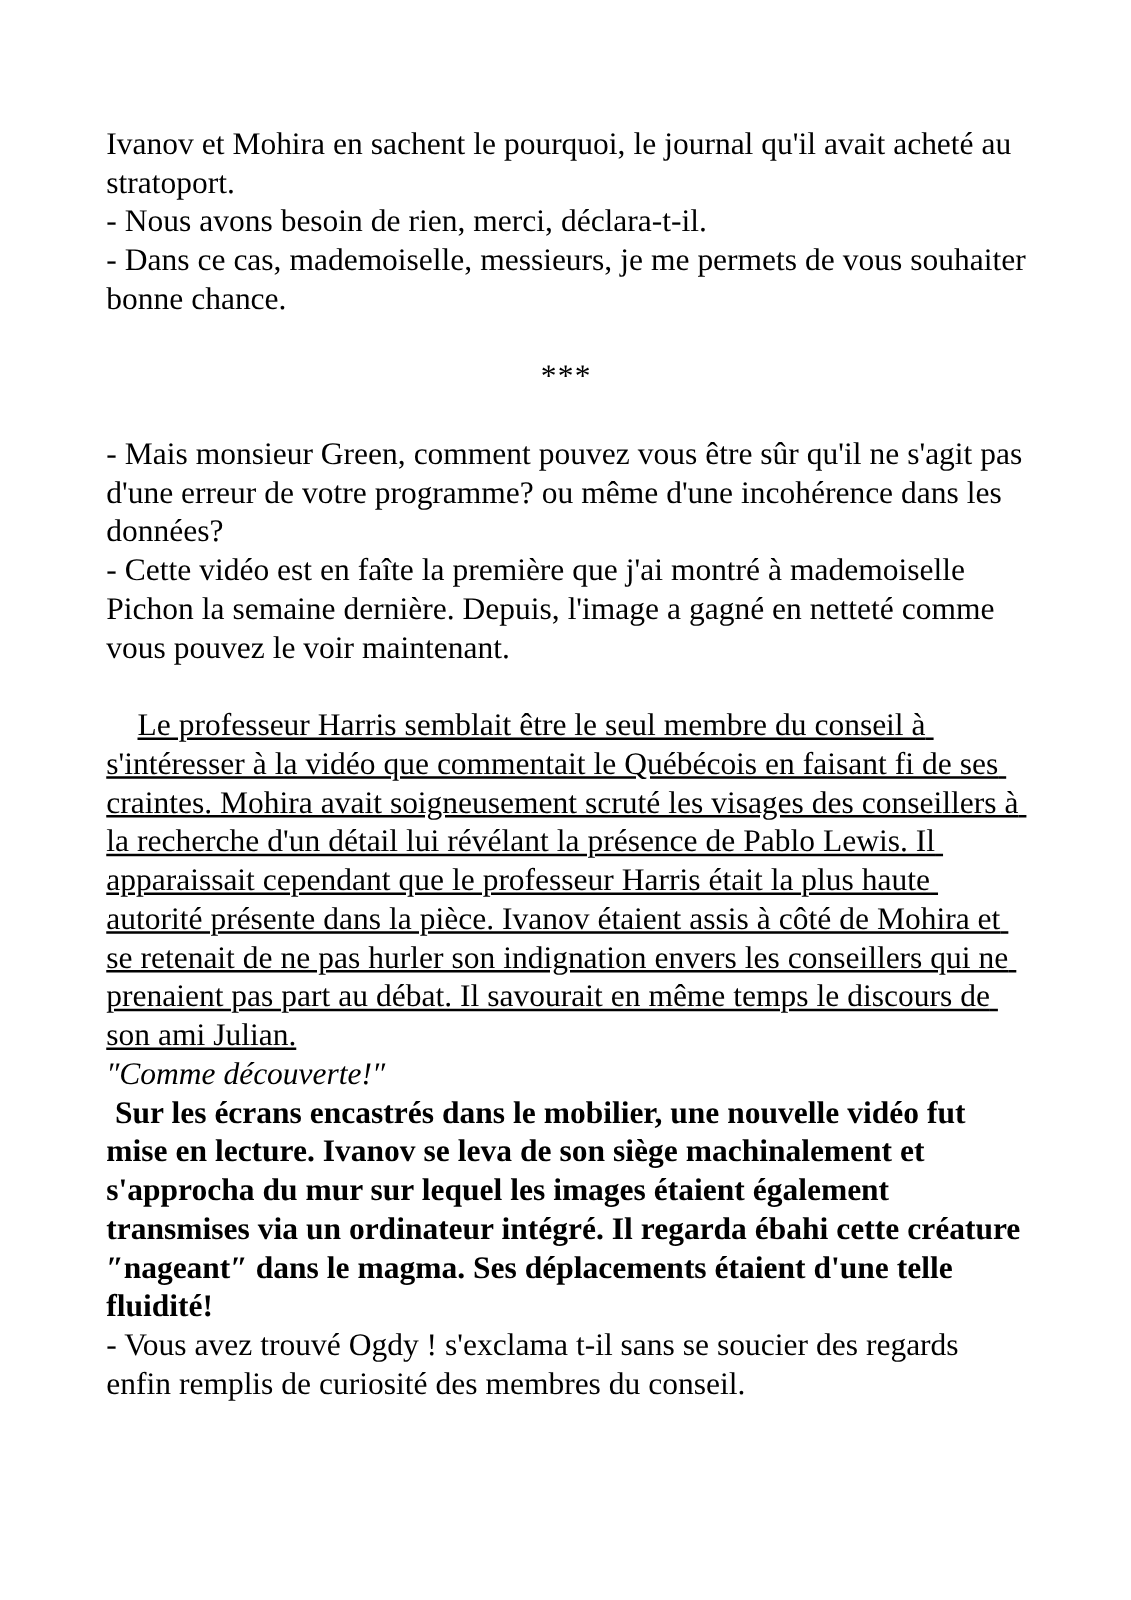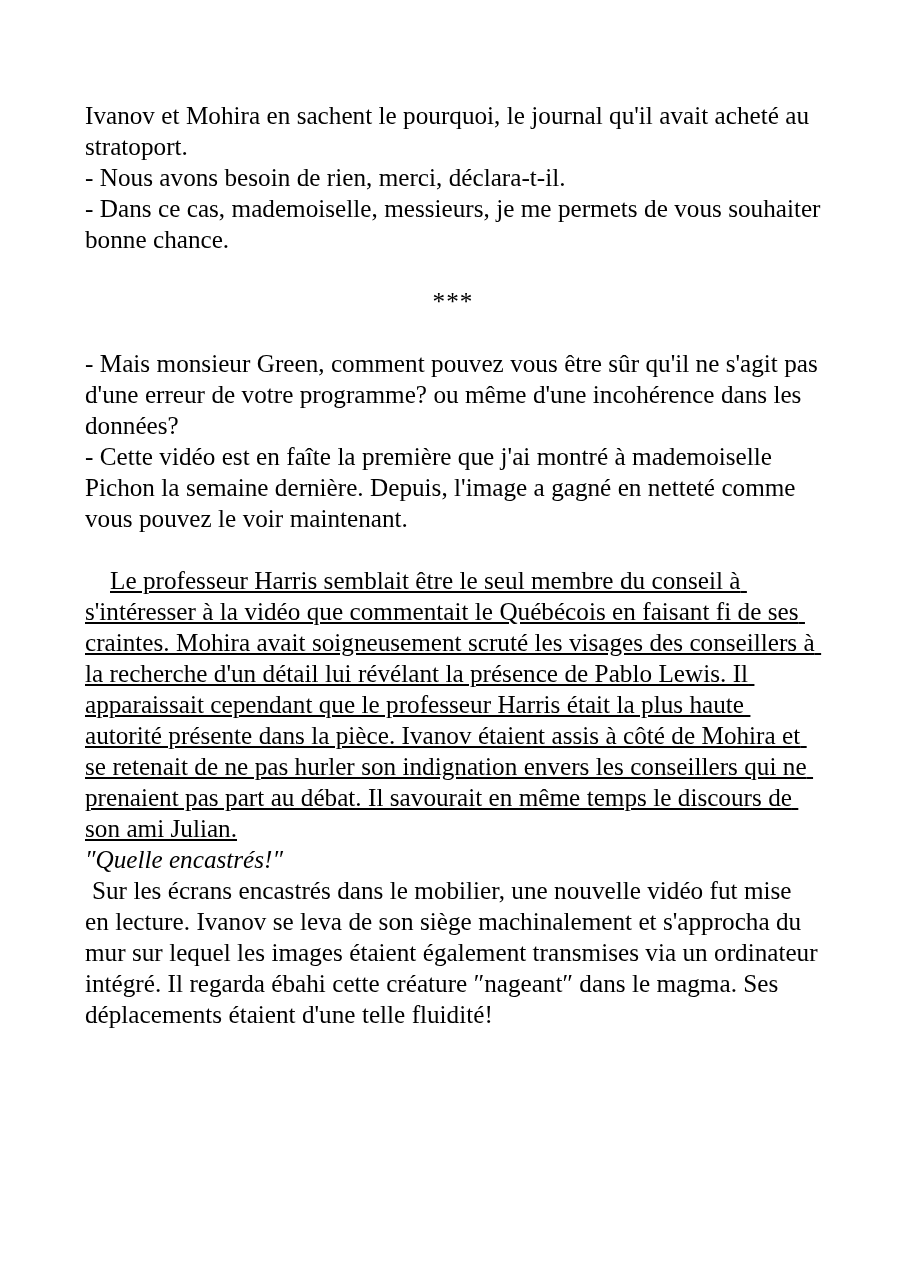--- a/index.html
+++ b/index.html
@@ -65,39 +65,41 @@
 
   .italic-line {
     font-style: italic;
     font-size: 25.2px;
     line-height: 31px;
     margin: 0;
   }
 
   .lead-space {
     text-indent: 7px;
+    font-weight: bold;
   }
 </style>
 </head>
 <body>
 
 <div class="page">
   <div class="text-column">
 
     <p class="block">Ivanov et Mohira en sachent le pourquoi, le journal qu'il avait acheté au stratoport.
 - Nous avons besoin de rien, merci, déclara-t-il.
 - Dans ce cas, mademoiselle, messieurs, je me permets de vous souhaiter bonne chance.</p>
 
     <p class="separator sep-gap-top sep-gap-bottom">***</p>
 
 
     <p class="block">- Mais monsieur Green, comment pouvez vous être sûr qu'il ne s'agit pas d'une erreur de votre programme? ou même d'une incohérence dans les données?
 - Cette vidéo est en faîte la première que j'ai montré à mademoiselle Pichon la semaine dernière. Depuis, l'image a gagné en netteté comme vous pouvez le voir maintenant.</p>
 
     <p class="block spaced-before indent-para">Le professeur Harris semblait être le seul membre du conseil à s'intéresser à la vidéo que commentait le Québécois en faisant fi de ses craintes. Mohira avait soigneusement scruté les visages des conseillers à la recherche d'un détail lui révélant la présence de Pablo Lewis. Il apparaissait cependant que le professeur Harris était la plus haute autorité présente dans la pièce. Ivanov étaient assis à côté de Mohira et se retenait de ne pas hurler son indignation envers les conseillers qui ne prenaient pas part au débat. Il savourait en même temps le discours de son ami Julian.</p>
 
-    <p class="italic-line">″Quelle encastrés!″</p>
+    <p class="italic-line">″Comme découverte!″</p>
 
     <p class="block lead-space">Sur les écrans encastrés dans le mobilier, une nouvelle vidéo fut mise en lecture. Ivanov se leva de son siège machinalement et s'approcha du mur sur lequel les images étaient également transmises via un ordinateur intégré. Il regarda ébahi cette créature ″nageant″ dans le magma. Ses déplacements étaient d'une telle fluidité!</p>
 
+    <p class="block">- Vous avez trouvé Ogdy ! s'exclama t-il sans se soucier des regards enfin remplis de curiosité des membres du conseil.</p>
 
   </div>
 </div>
 
 </body></html>

